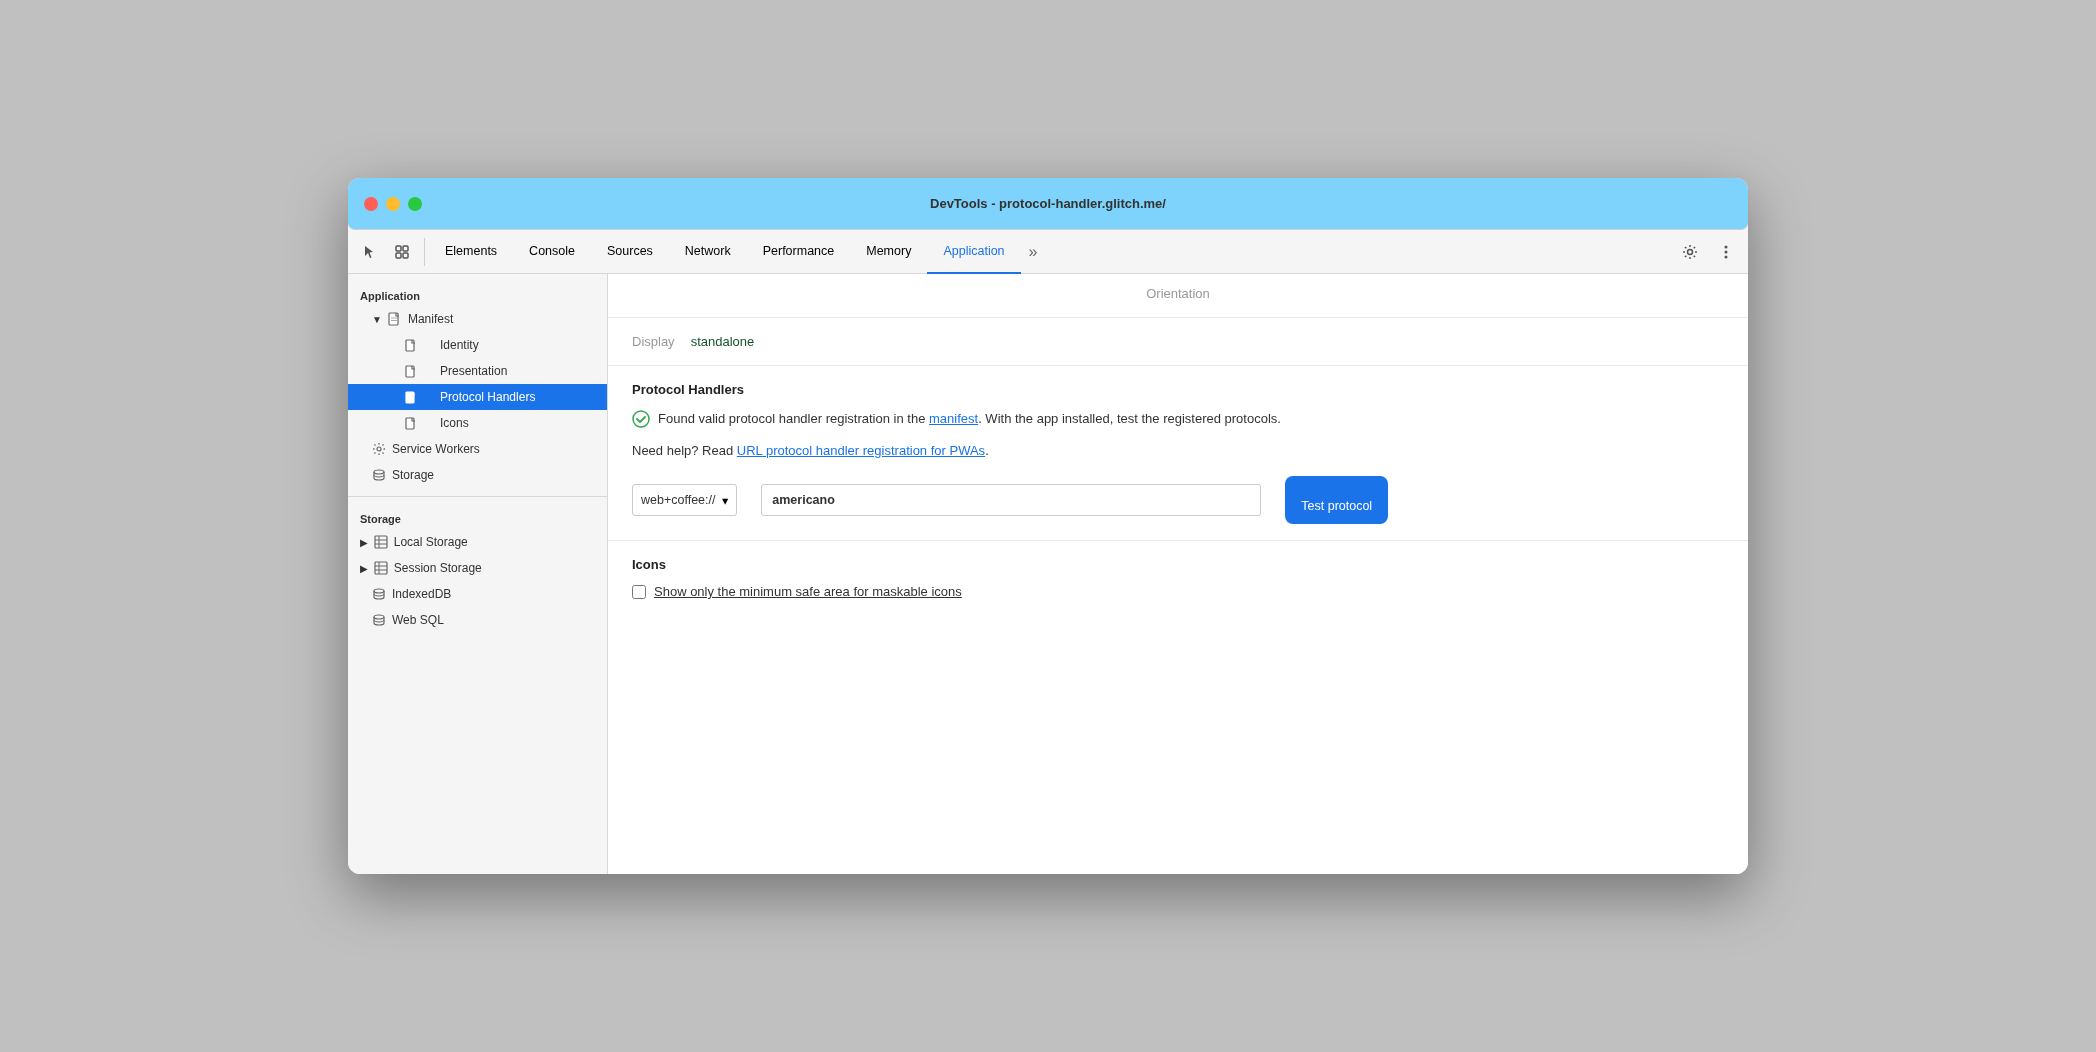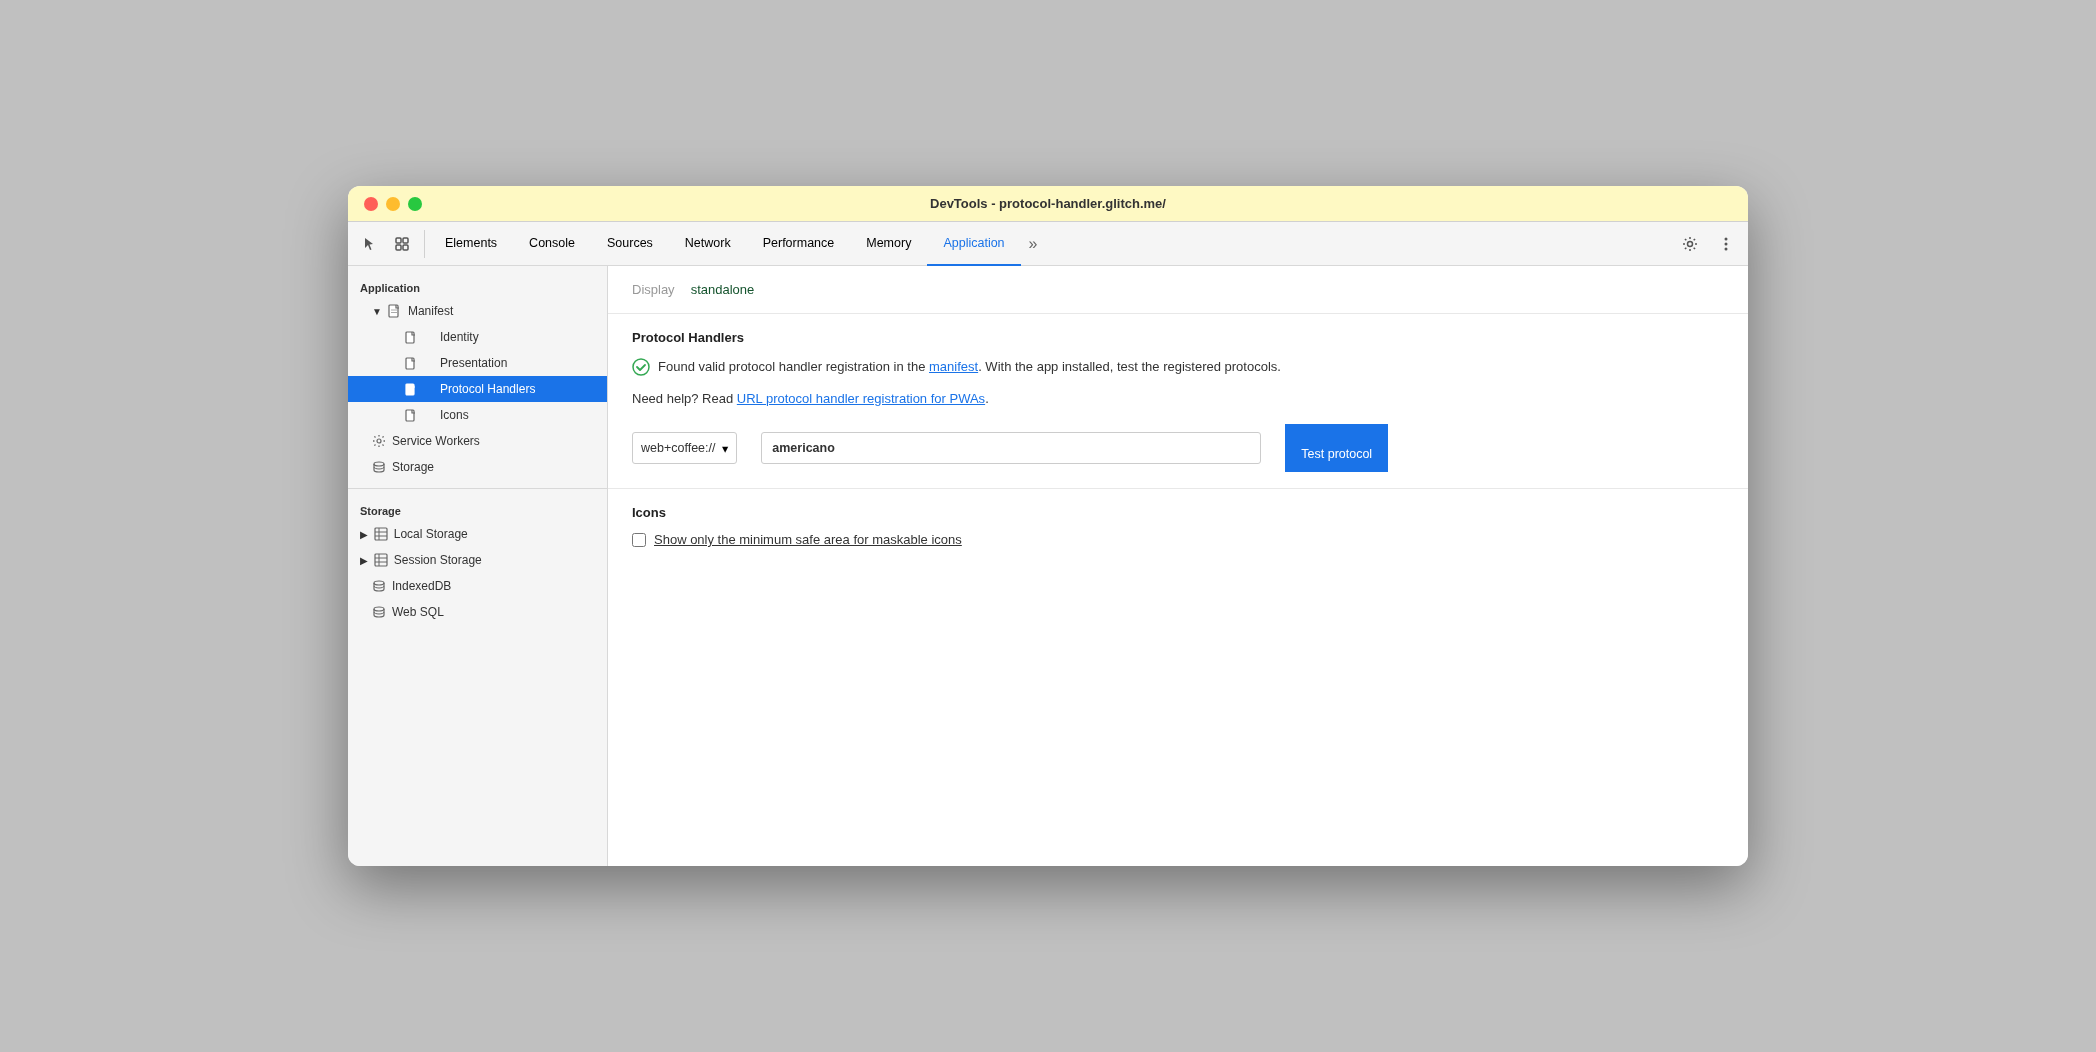--- a/index.html
+++ b/index.html
@@ -12,27 +12,28 @@
       font-family: -apple-system, BlinkMacSystemFont, 'Helvetica Neue', Arial, sans-serif;
     }
     .window {
       width: 1400px;
       background: #f5f5f5;
       border-radius: 12px;
       box-shadow: 0 20px 60px rgba(0,0,0,0.4);
       overflow: hidden;
     }
     .titlebar {
-      background: #fef9c3;
-      height: 36px;
+      background: #7dd3fc;
+      height: 52px;
       display: flex;
       align-items: center;
       justify-content: center;
       position: relative;
       border-bottom: 1px solid #d0d0d0;
+      border-radius: 7px;
     }
     .traffic-lights {
       position: absolute;
       left: 16px;
       display: flex;
       gap: 8px;
     }
     .traffic-light {
       width: 14px;
       height: 14px;
@@ -255,21 +256,21 @@
       height: 32px;
       color: #333;
       outline: none;
       max-width: 500px;
       font-weight: bold;
     }
     .test-btn {
       background: #1a73e8;
       color: white;
       border: none;
-      border-radius: 0;
+      border-radius: 8px;
       padding: 23px 16px;
       font-size: 12.5px;
       font-weight: 500;
       cursor: pointer;
       height: 48px;
       white-space: nowrap;
     }
     .icons-section {
       padding: 16px 24px;
     }
@@ -494,20 +495,23 @@
             <path d="M2 4v6c0 1.1 2.24 2 5 2s5-.9 5-2V4" stroke="#666" stroke-width="1.2"></path>
             <path d="M2 7c0 1.1 2.24 2 5 2s5-.9 5-2" stroke="#666" stroke-width="1"></path>
           </svg>
         </span>
         <span>Web SQL</span>
       </div>
     </div>
 
     <div class="main-content">
 
+      <div class="orientation-row">
+        <span>Orientation</span>
+      </div>
 
       <div class="display-row">
         <span class="display-label">Display</span>
         <span class="display-value">standalone</span>
       </div>
 
       <div class="content-section">
         <div class="section-header">Protocol Handlers</div>
 
         <div class="success-row">

